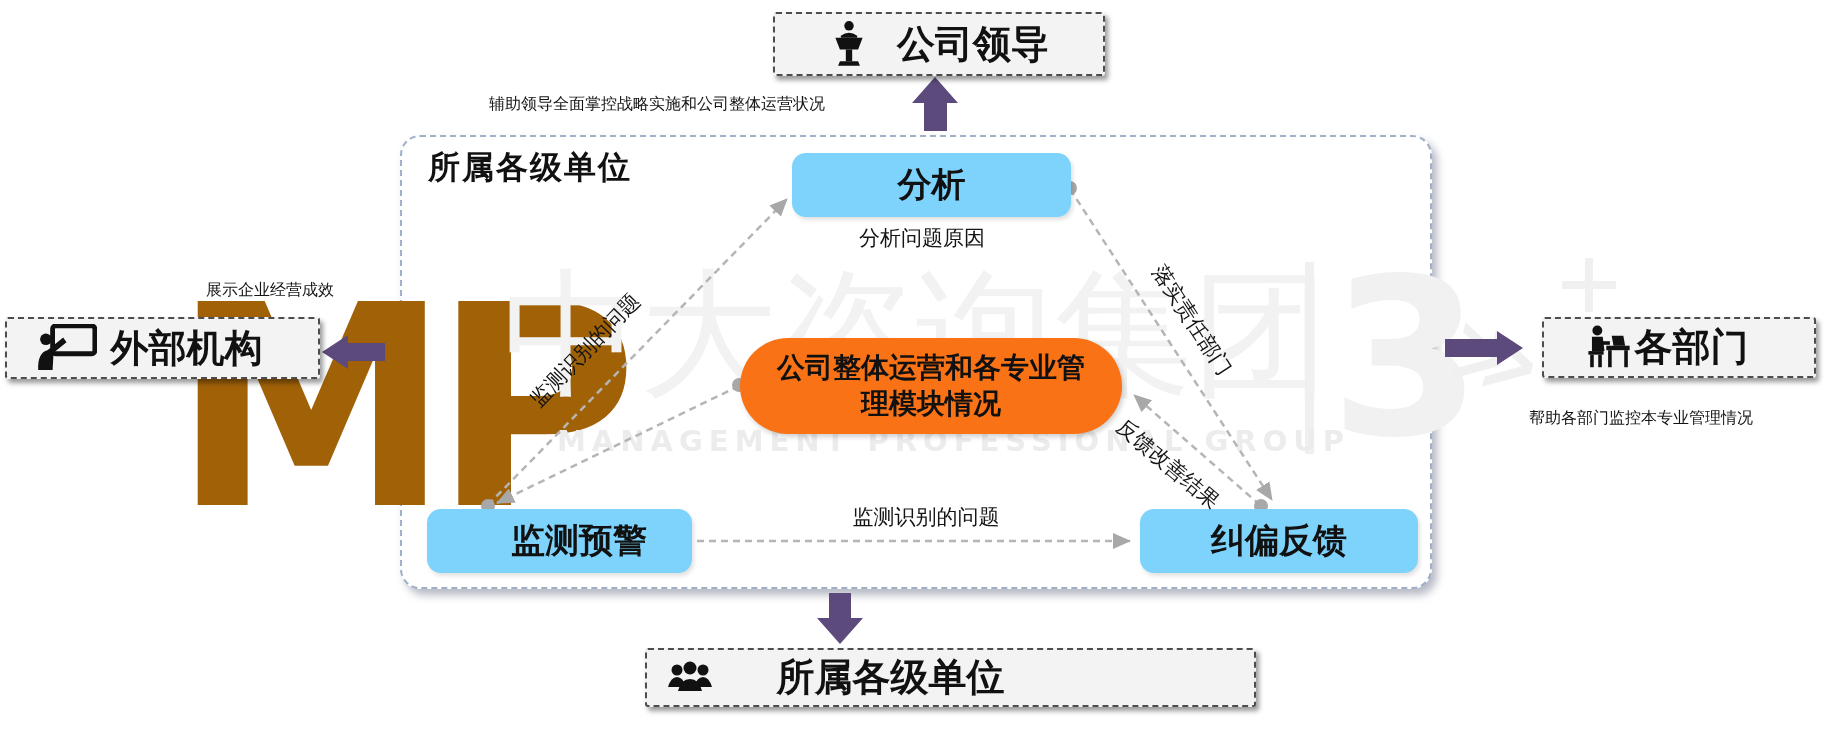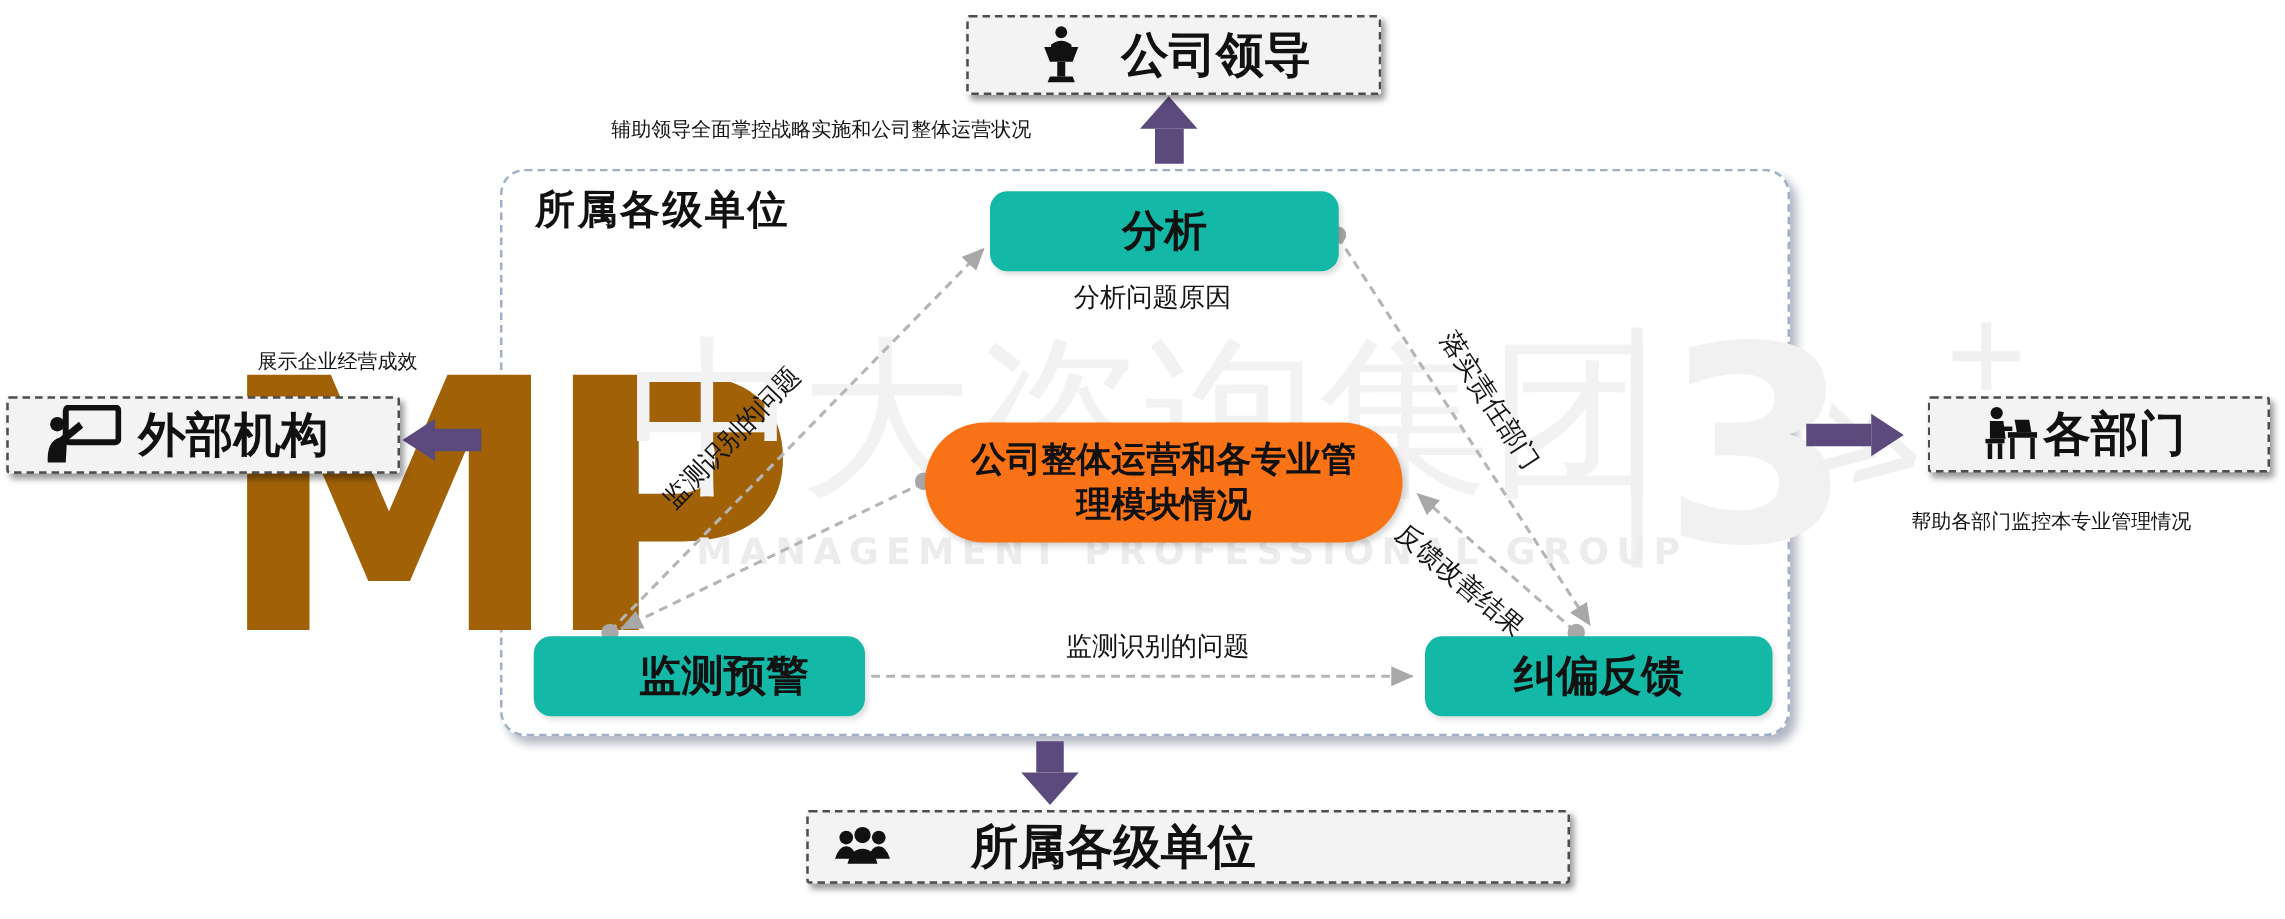--- a/index.html
+++ b/index.html
@@ -27,21 +27,21 @@
   #wm-bar{left:1305px;top:262px;width:9px;height:192px;background:#f0f0f0;}
   #wm-three{left:1330px;top:250px;font-size:218px;font-weight:800;line-height:1;color:#f1f1f1;}
   #wm-en{left:557px;top:424px;font-size:29px;font-weight:700;letter-spacing:6px;color:#ececec;}
   #wm-cross{left:1562px;top:258px;width:54px;height:54px;}
   #wm-cross:before{content:"";position:absolute;left:23px;top:0;width:8px;height:54px;background:#f0f0f0;}
   #wm-cross:after{content:"";position:absolute;left:0;top:23px;width:54px;height:8px;background:#f0f0f0;}
   #wm-chevrons{left:1452px;top:308px;font-size:84px;font-weight:700;color:#f0f0f0;transform:rotate(14deg);}
 
   
   .blue-box{
-    position:absolute;background:#14b8a6;border-radius:14px;
+    position:absolute;background:#7dd3fc;border-radius:14px;
     display:flex;align-items:center;justify-content:center;
     font-size:34px;font-weight:800;box-shadow:2px 3px 4px rgba(0,0,0,.12);
   }
   #node-analysis{left:792px;top:153px;width:279px;height:64px;}
   #node-monitoring{left:427px;top:509px;width:226px;height:64px;padding-left:39px;}
   #node-correction{left:1140px;top:509px;width:278px;height:64px;}
   #node-center{
     position:absolute;left:740px;top:338px;width:382px;height:96px;border-radius:50px;
     background:#f97316;display:flex;flex-direction:column;align-items:center;justify-content:center;
     font-size:28px;font-weight:800;line-height:36px;box-shadow:2px 3px 5px rgba(0,0,0,.18);text-align:center;

